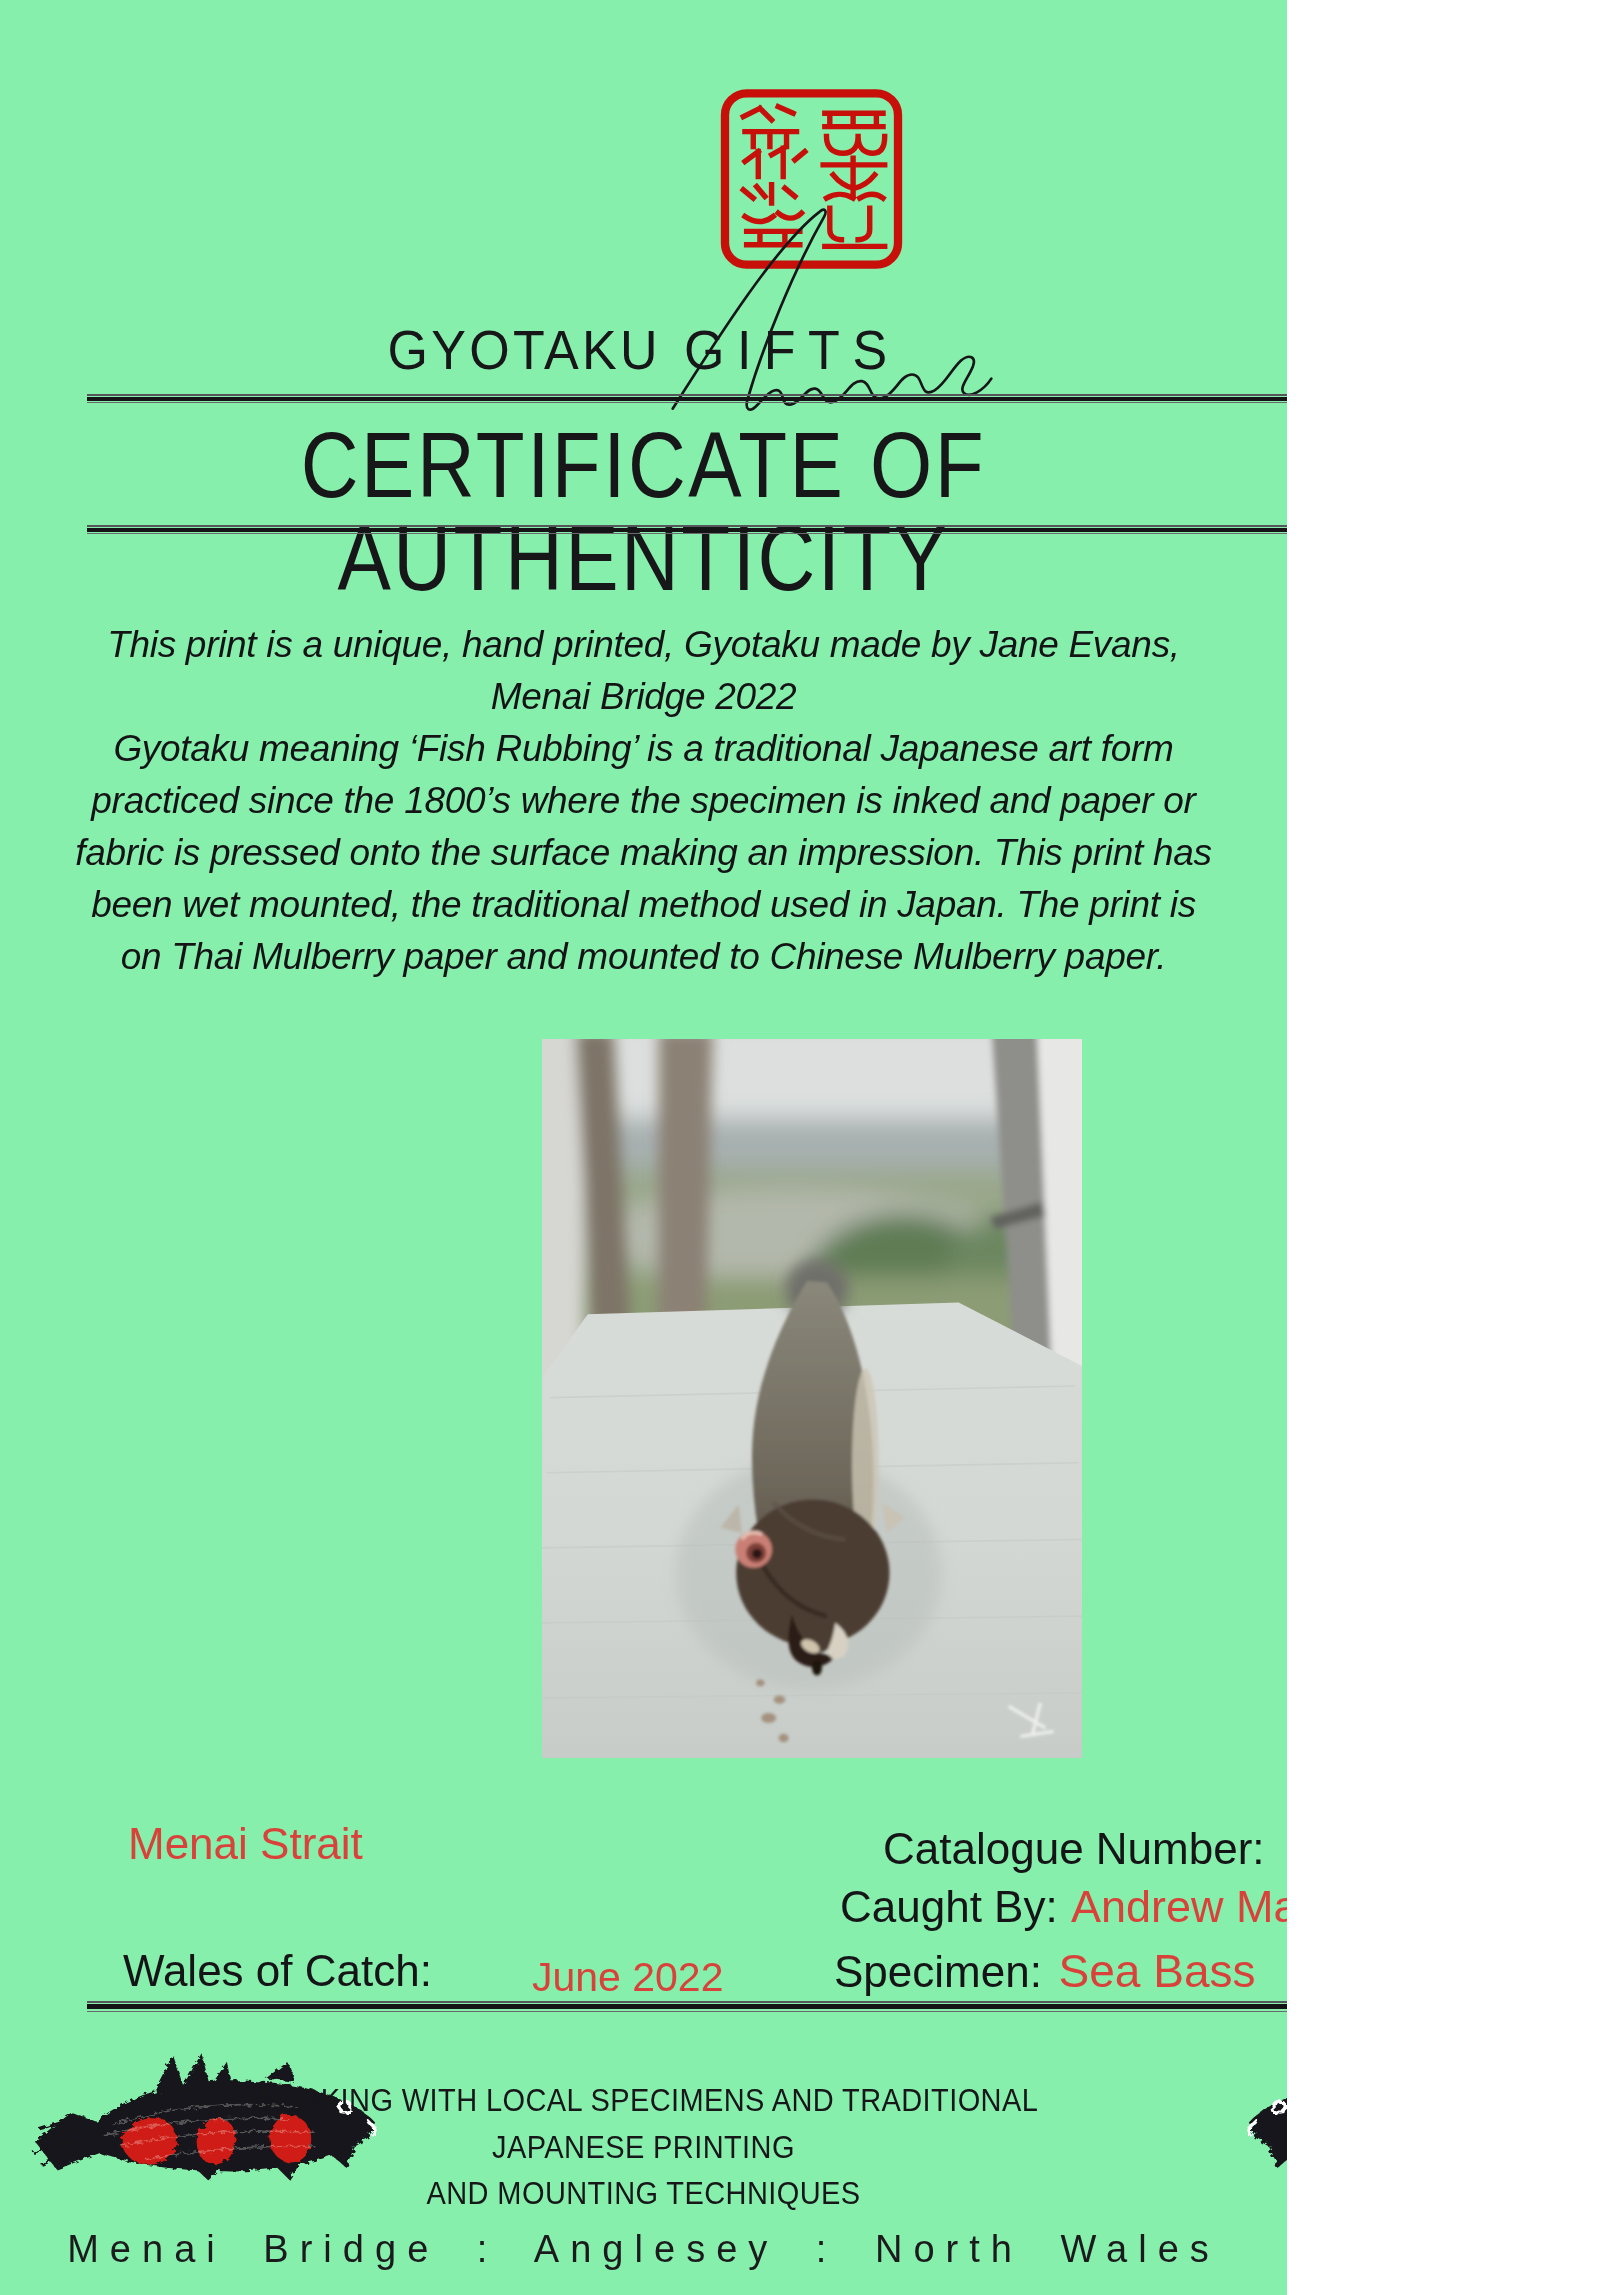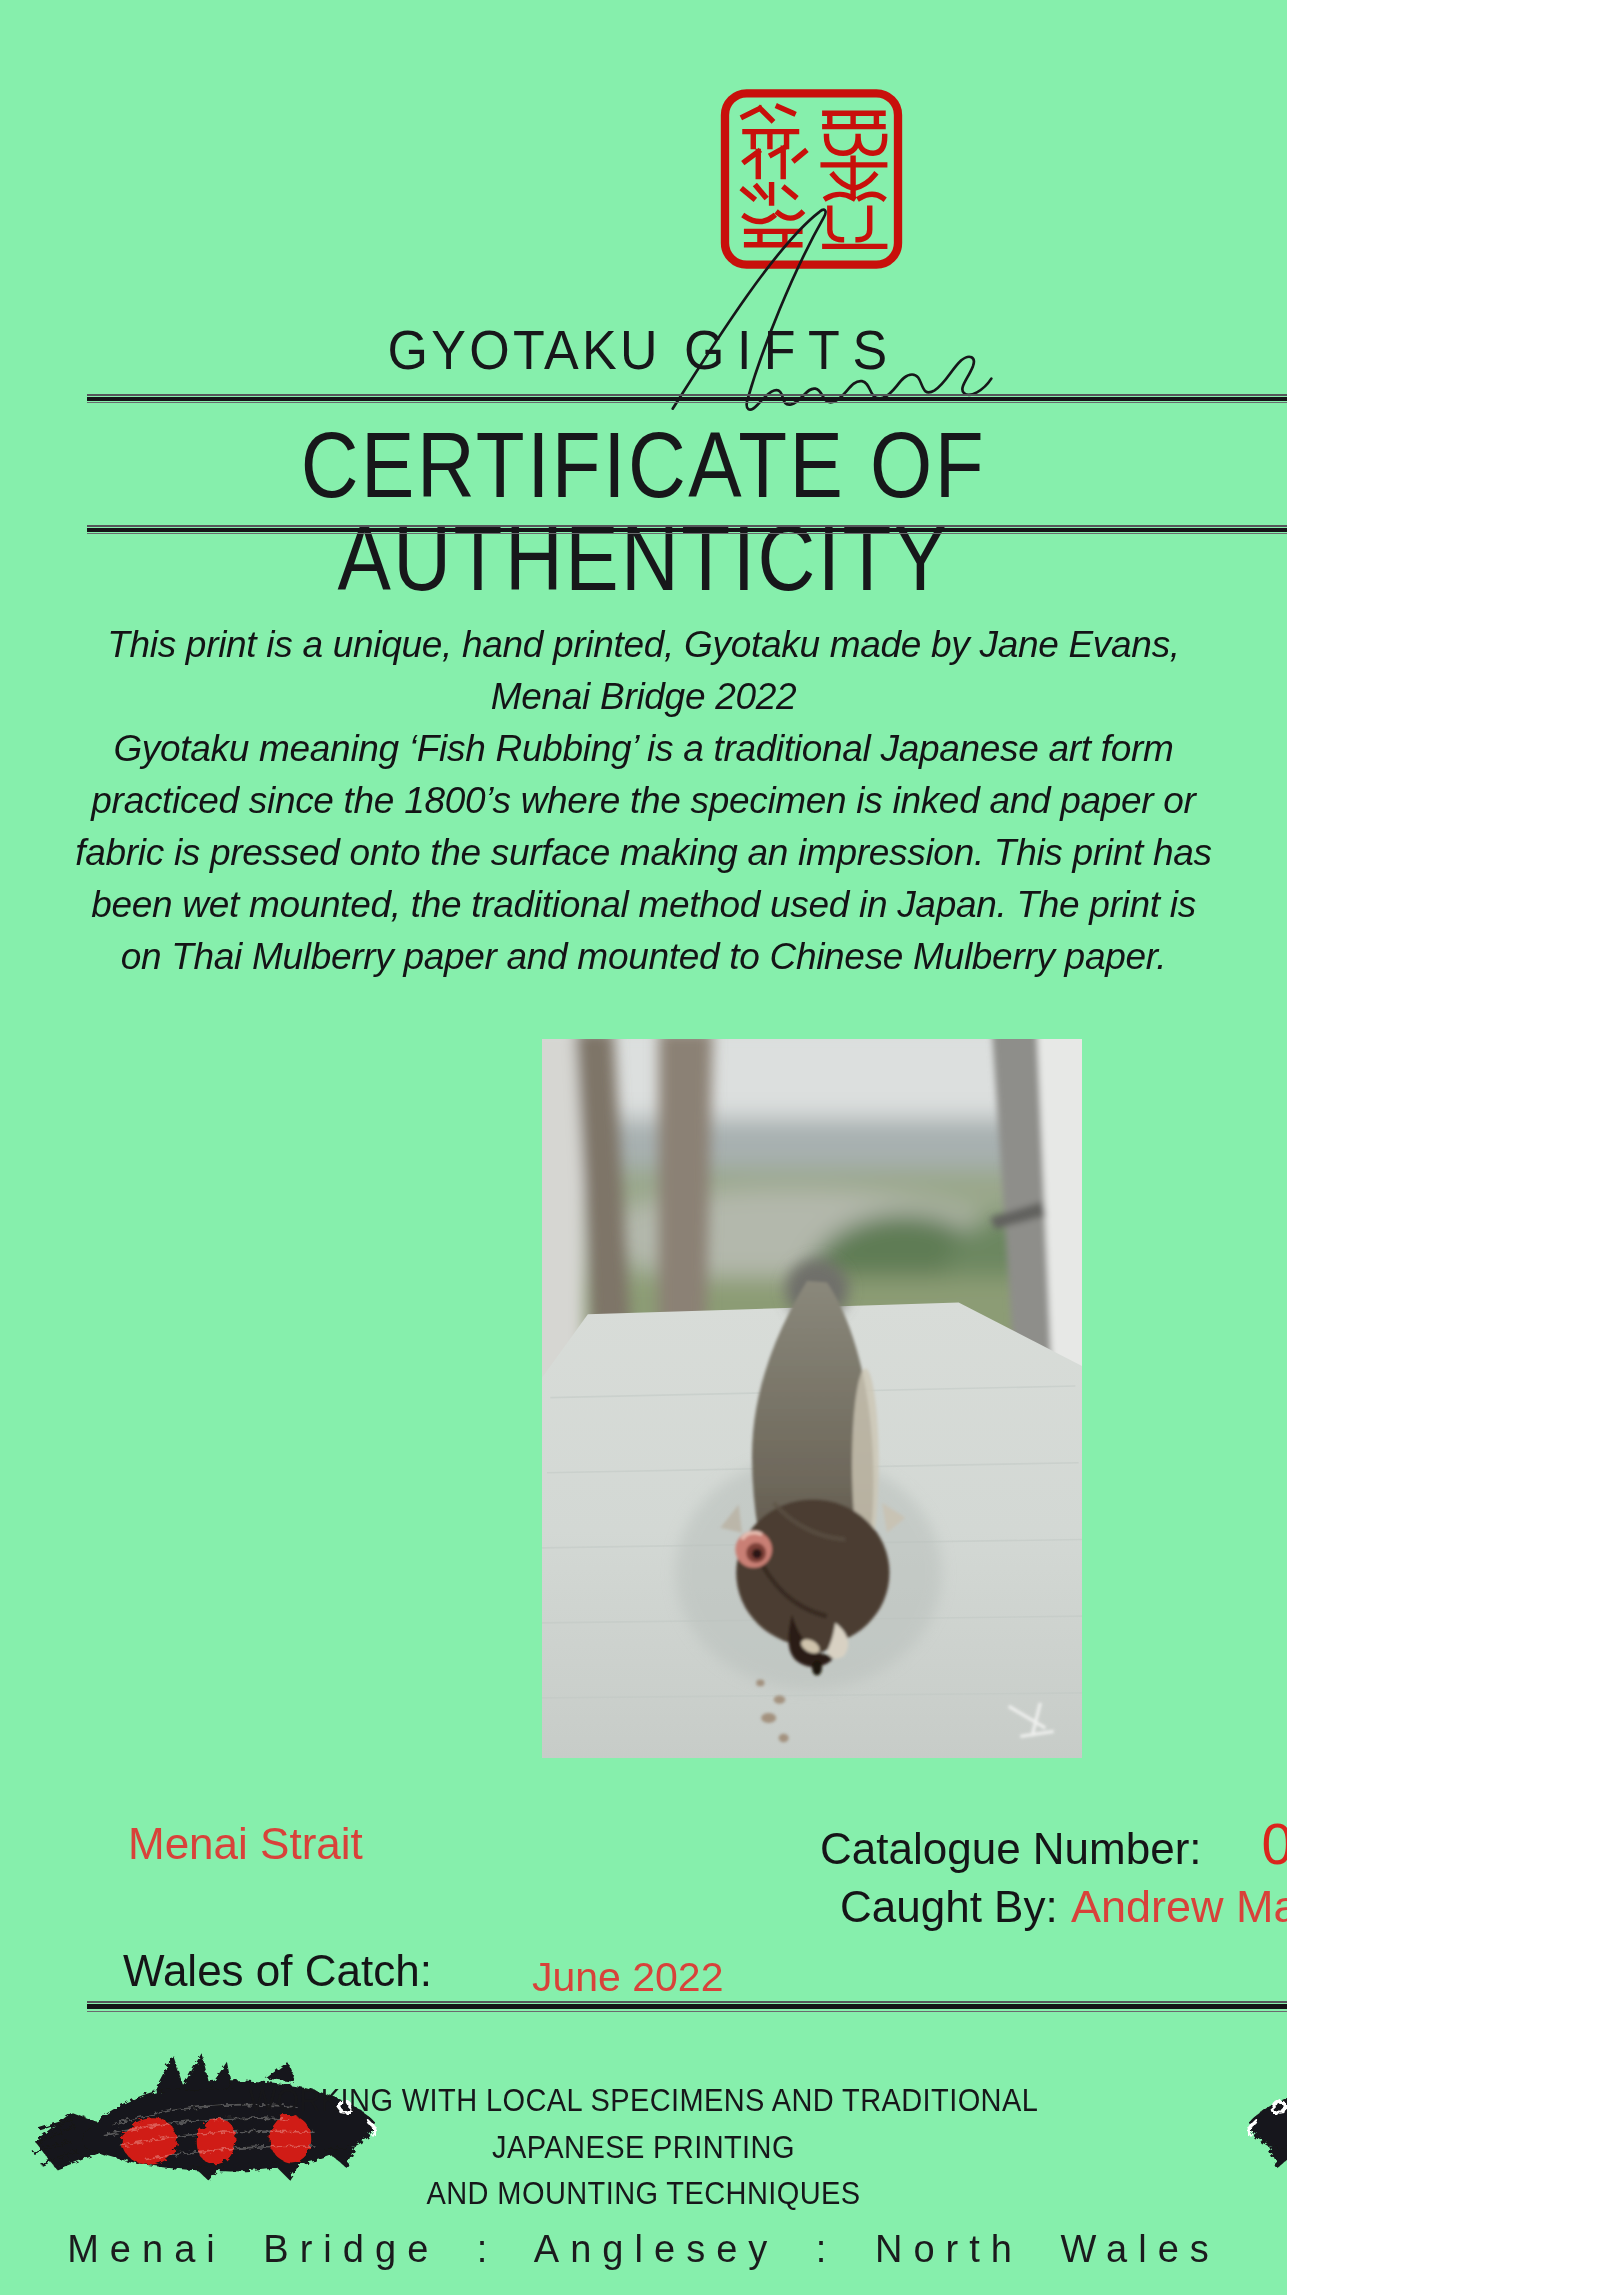--- a/index.html
+++ b/index.html
@@ -49,21 +49,21 @@
   .photo{position:absolute;left:542px;top:1039px;width:540px;height:719px;overflow:hidden;}
   .photo svg{display:block;width:100%;height:100%;}
   
   .row{position:absolute;display:flex;align-items:baseline;white-space:nowrap;}
   .lbl{font-size:44px;color:#151517;}
   .val{color:#d8423a;}
   .row-location{left:123px;top:1819px;}
   .row-location .val{font-size:44px;margin-left:5px;}
   .row-date{left:123px;top:1946px;}
   .row-date .val{font-size:41px;margin-left:100px;position:relative;top:5px;}
-  .row-catalogue{left:820px;top:1811px;gap:8px;}
+  .row-catalogue{left:883px;top:1811px;gap:8px;}
   .row-catalogue .val{font-size:57px;margin-left:52px;color:#da251d;}
   .row-caught{left:840px;top:1881px;}
   .row-caught .val{font-size:45px;margin-left:13.3px;}
   .row-specimen{left:834px;top:1944px;}
   .row-specimen .val{font-size:46px;margin-left:16.7px;}
   
   .fishprint{position:absolute;width:354px;height:140px;}
   .fish-left{left:27.5px;top:2041px;}
   .fish-right{left:1242px;top:2041px;transform:scaleX(-1);}
   .tagline{
@@ -239,20 +239,24 @@
     <span class="val">060722</span>
   </div>
   <div class="row row-caught">
     <span class="lbl">Caught By:</span>
     <span class="val">Andrew Martin Owen</span>
   </div>
   <div class="row row-date">
     <span class="lbl">Wales of Catch:</span>
     <span class="val">June 2022</span>
   </div>
+  <div class="row row-specimen">
+    <span class="lbl">Specimen:</span>
+    <span class="val">Sea Bass</span>
+  </div>
 
   <div class="rule rule-footer">
       <i class="t1"></i>
       <i class="t2"></i>
       <i class="t3"></i>
     </div>
 
   <svg class="hiddefs" aria-hidden="true">
     <defs>
       <filter id="rough" x="-10%" y="-10%" width="120%" height="120%">

